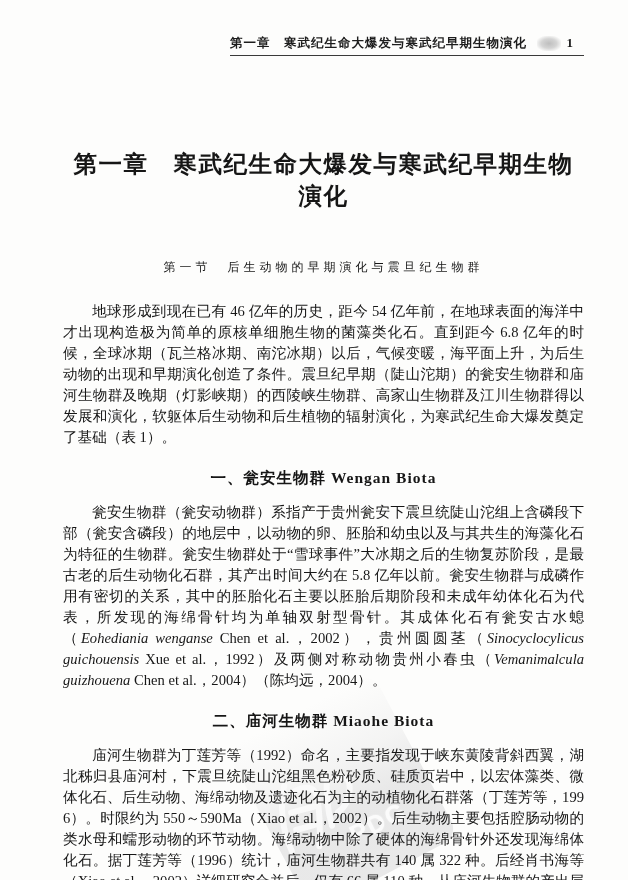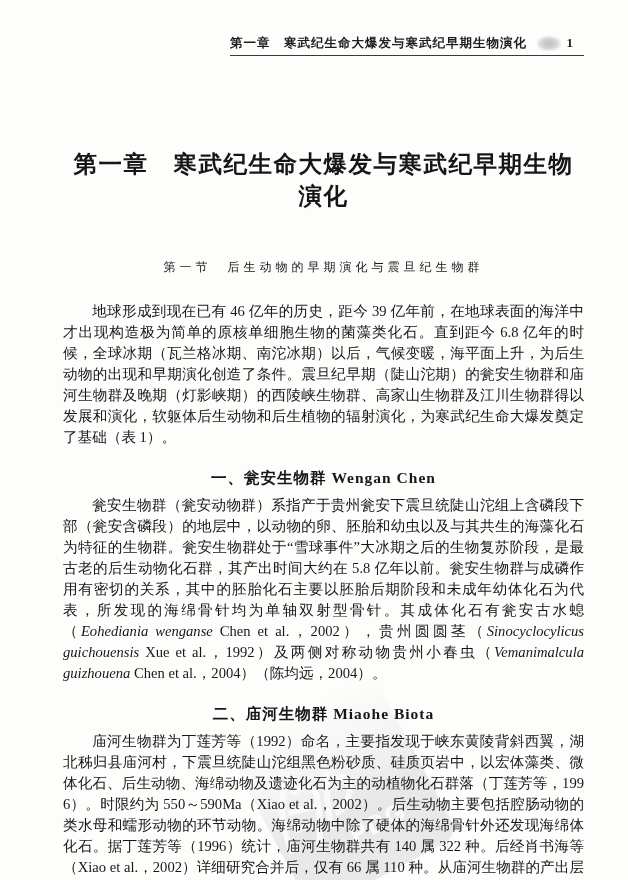--- a/index.html
+++ b/index.html
@@ -51,21 +51,21 @@
     text-align:justify;text-indent:2em;
     word-break:break-all;
   }
   .body-par .italic{font-style:italic;word-break:normal;}
   .sub-heading{
     margin:15px 0 0;
     text-align:center;
     font-size:15.5px;font-weight:bold;letter-spacing:1px;
     line-height:30px;
   }
-  .sub-heading + .body-par{margin-top:2px;}
+  .sub-heading + .body-par{margin-top:9px;}
 
   
   .watermark{
     position:absolute;left:240px;top:690px;width:230px;height:210px;
     z-index:1;pointer-events:none;
   }
   .wm-band{
     position:absolute;left:20px;top:10px;width:165px;height:185px;
     border-radius:16px;
     background:linear-gradient(to bottom, rgba(234,234,234,0) 0%, rgba(233,233,233,.45) 35%, rgba(231,231,231,.95) 60%, #e9e9e9 100%);
@@ -106,22 +106,22 @@
       <span class="smudge"></span>
       <span class="page-number">1</span>
     </div>
     <div class="header-rule"></div>
   </header>
 
   <div class="content">
     <h1 class="chapter-title">第一章　寒武纪生命大爆发与寒武纪早期生物演化</h1>
     <h2 class="section-title">第一节　后生动物的早期演化与震旦纪生物群</h2>
 
-    <p class="body-par"><span>地球形成到现在已有 46 亿年的历史，距今 39 亿年前，在地球表面的海洋中才出现构造极为简单的原核单细胞生物的菌藻类化石。直到距今 6.8 亿年的时候，全球冰期（瓦兰格冰期、南沱冰期）以后，气候变暖，海平面上升，为后生动物的出现和早期演化创造了条件。震旦纪早期（陡山沱期）的瓮安生物群和庙河生物群及晚期（灯影峡期）的西陵峡生物群、高家山生物群及江川生物群得以发展和演化，软躯体后生动物和后生植物的辐射演化，为寒武纪生命大爆发奠定了基础（表 1）。</span></p>
+    <p class="body-par"><span>地球形成到现在已有 46 亿年的历史，距今 54 亿年前，在地球表面的海洋中才出现构造极为简单的原核单细胞生物的菌藻类化石。直到距今 6.8 亿年的时候，全球冰期（瓦兰格冰期、南沱冰期）以后，气候变暖，海平面上升，为后生动物的出现和早期演化创造了条件。震旦纪早期（陡山沱期）的瓮安生物群和庙河生物群及晚期（灯影峡期）的西陵峡生物群、高家山生物群及江川生物群得以发展和演化，软躯体后生动物和后生植物的辐射演化，为寒武纪生命大爆发奠定了基础（表 1）。</span></p>
 
-    <h3 class="sub-heading">一、瓮安生物群 Wengan Chen</h3>
+    <h3 class="sub-heading">一、瓮安生物群 Wengan Biota</h3>
     <p class="body-par"><span>瓮安生物群（瓮安动物群）系指产于贵州瓮安下震旦统陡山沱组上含磷段下部（瓮安含磷段）的地层中，以动物的卵、胚胎和幼虫以及与其共生的海藻化石为特征的生物群。瓮安生物群处于“雪球事件”大冰期之后的生物复苏阶段，是最古老的后生动物化石群，其产出时间大约在 5.8 亿年以前。瓮安生物群与成磷作用有密切的关系，其中的胚胎化石主要以胚胎后期阶段和未成年幼体化石为代表，所发现的海绵骨针均为单轴双射型骨针。其成体化石有瓮安古水螅（</span><span class="italic">Eohediania wenganse</span><span> Chen et al.，2002），贵州圆圆茎（</span><span class="italic">Sinocyclocylicus guichouensis</span><span> Xue et al.，1992）及两侧对称动物贵州小春虫（</span><span class="italic">Vemanimalcula guizhouena</span><span> Chen et al.，2004）（陈均远，2004）。</span></p>
 
     <h3 class="sub-heading">二、庙河生物群 Miaohe Biota</h3>
     <p class="body-par"><span>庙河生物群为丁莲芳等（1992）命名，主要指发现于峡东黄陵背斜西翼，湖北秭归县庙河村，下震旦统陡山沱组黑色粉砂质、硅质页岩中，以宏体藻类、微体化石、后生动物、海绵动物及遗迹化石为主的动植物化石群落（丁莲芳等，1996）。时限约为 550～590Ma（Xiao et al.，2002）。后生动物主要包括腔肠动物的类水母和蠕形动物的环节动物。海绵动物中除了硬体的海绵骨针外还发现海绵体化石。据丁莲芳等（1996）统计，庙河生物群共有 140 属 322 种。后经肖书海等（Xiao et al.，2002）详细研究合并后，仅有 66 属 110 种。从庙河生物群的产出层位看，其时代与瓮安生物群基本相当。两者生物群面貌和保存化石的差异，可能由于当时所处的古地理位置、沉积环境和生态环境及保存条件的不同所造成。</span></p>
   </div>
 
 </div>
 
 </body></html>

